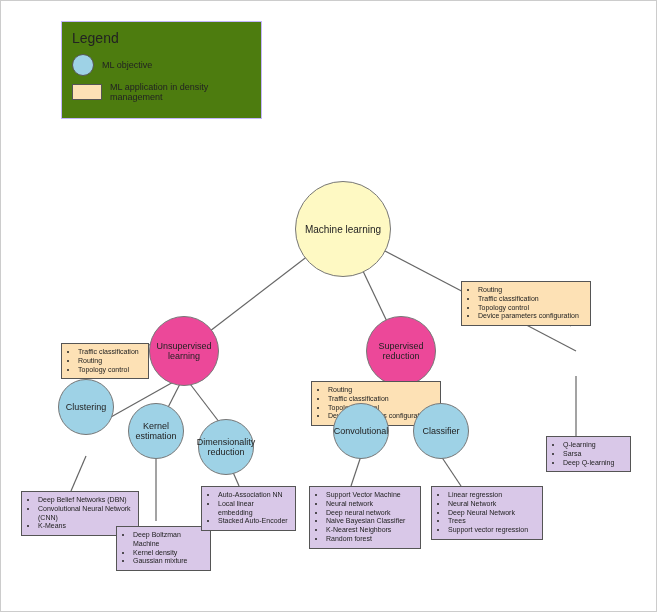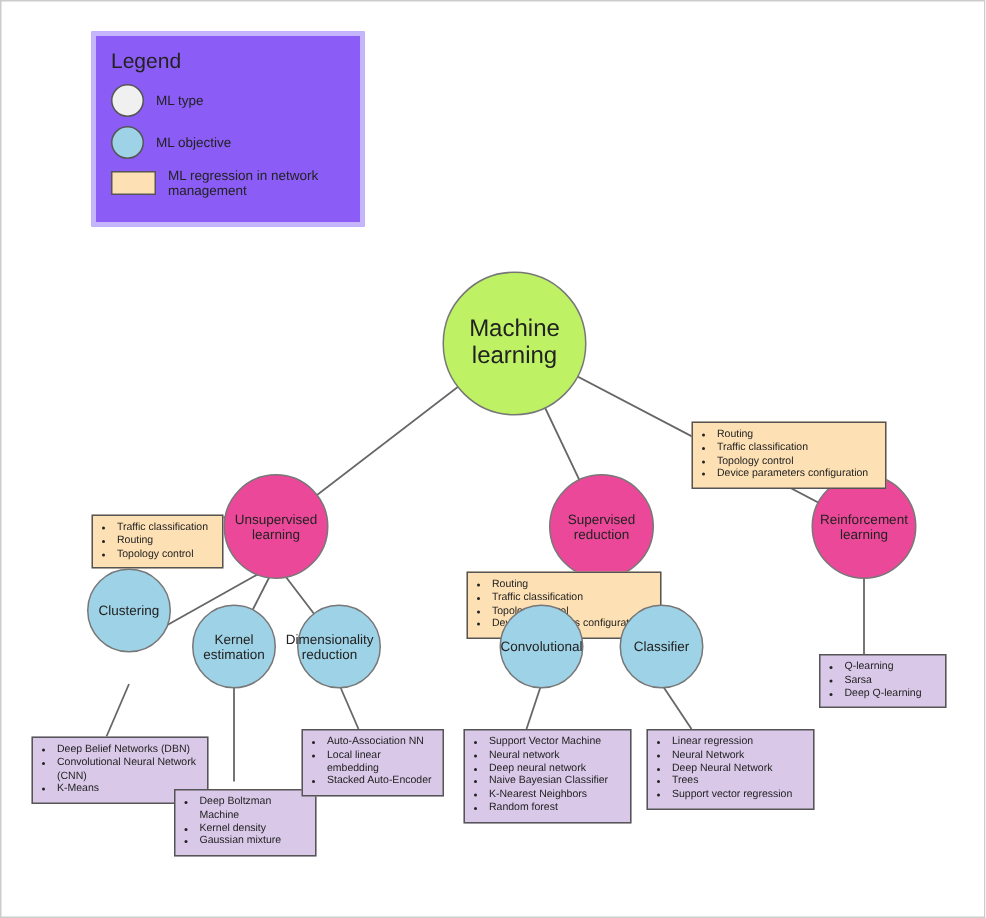--- a/index.html
+++ b/index.html
@@ -17,23 +17,23 @@
     width: 657px;
     height: 612px;
     box-sizing: border-box;
     border: 1px solid #ccc;
   }
   
   .legend {
     position: absolute;
     left: 60px;
     top: 20px;
-    width: 182px;
-    border: 3px solid #c4b5fd;
-    background: #8b5cf6;
+    width: 201px;
+    border: 1px solid #c4b5fd;
+    background: #4d7c0f;
     padding: 8px 10px 10px 10px;
     box-sizing: border-box;
   }
   .legend h4 {
     margin: 0 0 8px 0;
     font-size: 14px;
     font-weight: 400;
   }
   .legend-row {
     display: flex;
@@ -68,22 +68,22 @@
     display: flex;
     align-items: center;
     justify-content: center;
     text-align: center;
     padding: 4px;
     box-sizing: border-box;
     font-size: 9px;
   }
   .root {
     width: 96px; height: 96px;
-    background: #bef264;
-    font-size: 16px;
+    background: #fef9c3;
+    font-size: 10px;
   }
   .type {
     width: 70px; height: 70px;
     background: #ec4899;
   }
   .obj {
     width: 56px; height: 56px;
     background: #9ed2e6;
   }
   .box {
@@ -139,46 +139,39 @@
 
     <line x1="160" y1="340" x2="115" y2="355"></line>
 
     <line x1="400" y1="375" x2="380" y2="395"></line>
 
     <line x1="570" y1="325" x2="540" y2="305"></line>
   </svg>
 
   <div class="legend">
     <h4>Legend</h4>
-    <div class="legend-row">
-      <span class="swatch-circle c-gray"></span>
-      <span>ML type</span>
-    </div>
     <div class="legend-row">
       <span class="swatch-circle c-blue"></span>
       <span>ML objective</span>
     </div>
     <div class="legend-row">
       <span class="swatch-rect c-orange"></span>
-      <span>ML regression in network management</span>
+      <span>ML application in density management</span>
     </div>
   </div>
 
   <div class="node-circle root" style="left:294px; top:180px;">
     <span>Machine learning</span>
   </div>
 
   <div class="node-circle type" style="left:148px; top:315px;">
     <span>Unsupervised learning</span>
   </div>
   <div class="node-circle type" style="left:365px; top:315px;">
     <span>Supervised reduction</span>
-  </div>
-  <div class="node-circle type" style="left:540px; top:315px;">
-    <span>Reinforcement learning</span>
   </div>
 
   <div class="box app" style="left:60px; top:342px; width:88px;">
     <ul>
         <li>Traffic classification</li>
         <li>Routing</li>
         <li>Topology control</li>
       </ul>
   </div>
   <div class="box app" style="left:310px; top:380px; width:130px;">
@@ -197,21 +190,21 @@
         <li>Device parameters configuration</li>
       </ul>
   </div>
 
   <div class="node-circle obj" style="left:57px; top:378px;">
     <span>Clustering</span>
   </div>
   <div class="node-circle obj" style="left:127px; top:402px;">
     <span>Kernel estimation</span>
   </div>
-  <div class="node-circle obj" style="left:197px; top:402px;justify-content:flex-end;">
+  <div class="node-circle obj" style="left:197px; top:418px;">
     <span>Dimensionality reduction</span>
   </div>
   <div class="node-circle obj" style="left:332px; top:402px;">
     <span>Convolutional</span>
   </div>
   <div class="node-circle obj" style="left:412px; top:402px;">
     <span>Classifier</span>
   </div>
 
   <div class="box algo" style="left:20px; top:490px; width:118px;">

